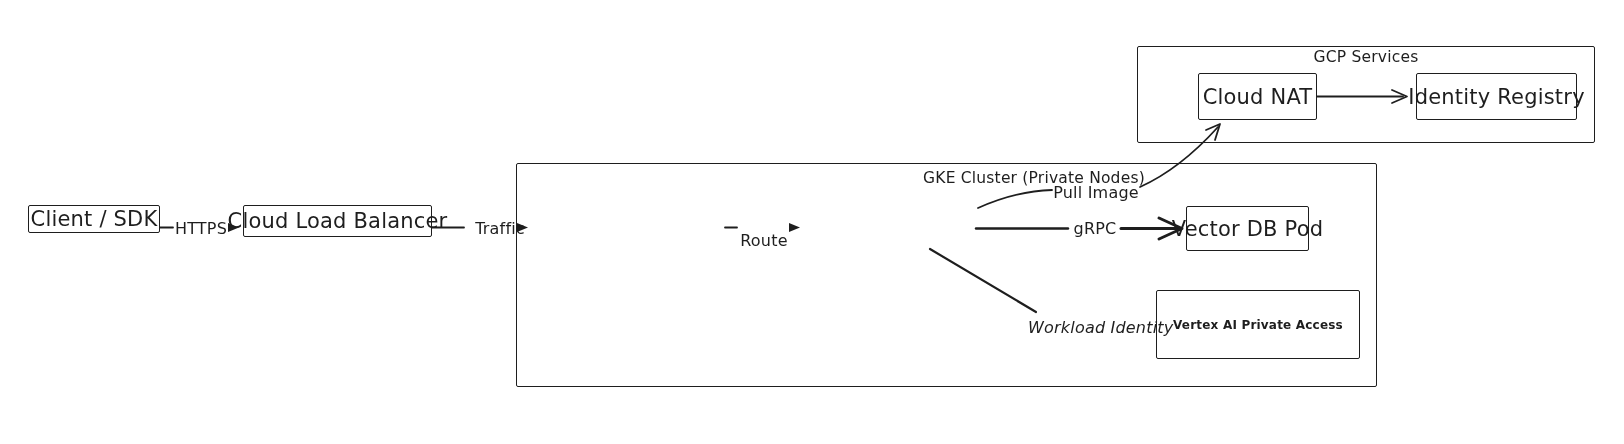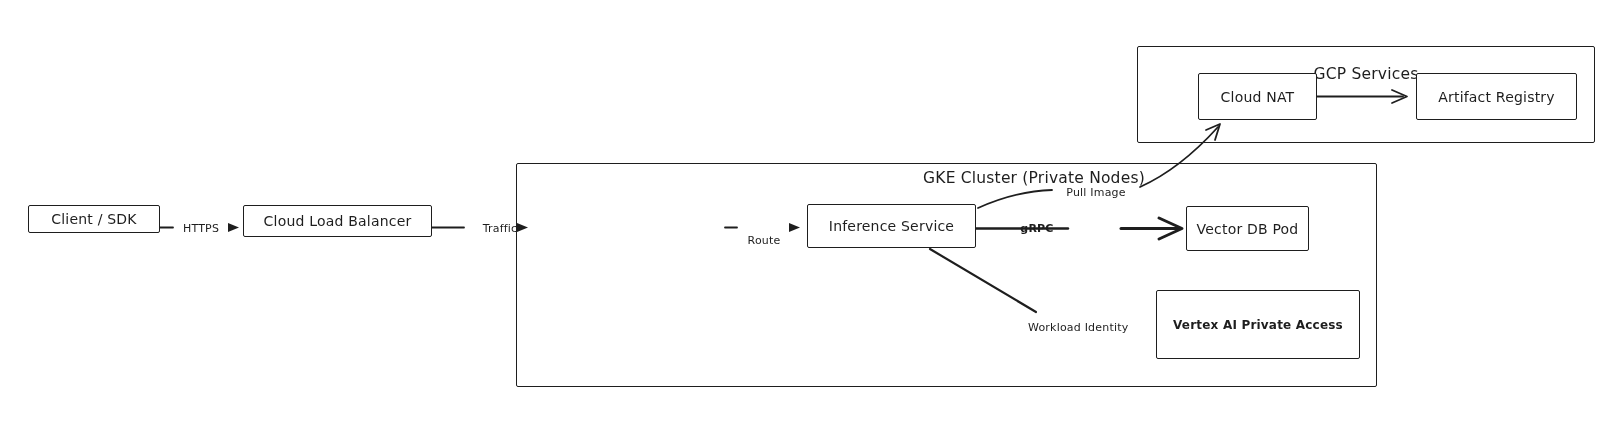--- a/index.html
+++ b/index.html
@@ -3,48 +3,48 @@
 <meta charset="utf-8">
 <style>
   html,body{margin:0;padding:0;background:#ffffff;}
   .canvas{
     position:relative;width:1624px;height:444px;background:#ffffff;
     font-family:"DejaVu Sans", sans-serif;color:#1e1e1e;overflow:hidden;
   }
   .node{
     position:absolute;display:flex;align-items:center;justify-content:center;
     border:1.8px solid #1e1e1e;border-radius:2px;background:#ffffff;
-    font-size:14px;white-space:nowrap;z-index:4;box-sizing:border-box;
+    font-size:21px;white-space:nowrap;z-index:4;box-sizing:border-box;
     letter-spacing:.2px;
   }
   .container-box{
     position:absolute;border:1.8px solid #1e1e1e;border-radius:2px;
     background:transparent;z-index:1;box-sizing:border-box;
   }
   .container-title{
     position:absolute;text-align:center;font-size:15.5px;white-space:nowrap;
     z-index:2;letter-spacing:.2px;
   }
   .edge-label{
-    position:absolute;font-size:11px;white-space:nowrap;z-index:5;
+    position:absolute;font-size:16px;white-space:nowrap;z-index:5;
     transform:translate(-50%,-50%);letter-spacing:.2px;text-align:center;
   }
-  .edge-label.left-anchor{transform:translate(0,-50%);}
+  .edge-label.left-anchor{transform:translate(0,-50%);font-style:italic;}
   svg.wires{position:absolute;left:0;top:0;z-index:3;pointer-events:none;}
 </style>
 </head>
 <body>
 
 <div class="canvas">
 
   <div class="container-box" style="left:516px;top:163px;width:861px;height:224px;"></div>
   <div class="container-title" style="left:516px;top:169px;width:1036px;">GKE Cluster (Private Nodes)</div>
 
   <div class="container-box" style="left:1137px;top:46px;width:458px;height:97px;"></div>
-  <div class="container-title" style="left:1137px;top:65px;width:458px;">GCP Services</div>
+  <div class="container-title" style="left:1137px;top:48px;width:458px;">GCP Services</div>
 
   <svg class="wires" width="1624" height="444" viewBox="0 0 1624 444">
     <g stroke="#1e1e1e" stroke-width="1.8" fill="none" stroke-linecap="round" stroke-linejoin="round">
 
       <path d="M160,227.5 L173,227.5"></path>
       <polygon points="228,223 239,227.5 228,232" fill="#1e1e1e" stroke="none"></polygon>
 
       <path d="M432,227.5 L464,227.5"></path>
       <polygon points="517,223 528,227.5 517,232" fill="#1e1e1e" stroke="none"></polygon>
 
@@ -64,35 +64,34 @@
       <path d="M1317,96.5 L1403,96.5"></path>
       <path d="M1392,90 L1407,96.5 L1392,103"></path>
     </g>
   </svg>
 
   <div class="node" style="left:28px;top:205px;width:132px;height:28px;">Client / SDK</div>
 
   <div class="node" style="left:243px;top:205px;width:189px;height:32px;">Cloud Load Balancer</div>
 
 
-  <div class="node" style="left:807px;top:204px;width:169px;height:44px;">Inference Service</div>
 
   <div class="node" style="left:1186px;top:206px;width:123px;height:45px;">Vector DB Pod</div>
 
   <div class="node" style="left:1156px;top:290px;width:204px;height:69px;font-size:12px;font-weight:bold;">Vertex AI Private Access</div>
 
   <div class="node" style="left:1198px;top:73px;width:119px;height:47px;">Cloud NAT</div>
 
-  <div class="node" style="left:1416px;top:73px;width:161px;height:47px;">Artifact Registry</div>
+  <div class="node" style="left:1416px;top:73px;width:161px;height:47px;">Identity Registry</div>
 
   <div class="edge-label" style="left:201px;top:228px;">HTTPS</div>
 
   <div class="edge-label" style="left:492px;top:228px;margin-left:8px;">Traffic</div>
 
   <div class="edge-label" style="left:764px;top:240px;">Route</div>
 
-  <div class="edge-label" style="left:1037px;top:228px;font-weight:bold;">gRPC</div>
+  <div class="edge-label" style="left:1095px;top:228px;">gRPC</div>
 
   <div class="edge-label" style="left:1096px;top:192px;">Pull Image</div>
 
   <div class="edge-label left-anchor" style="left:1028px;top:327px;">Workload Identity</div>
 
 </div>
 
 </body></html>

